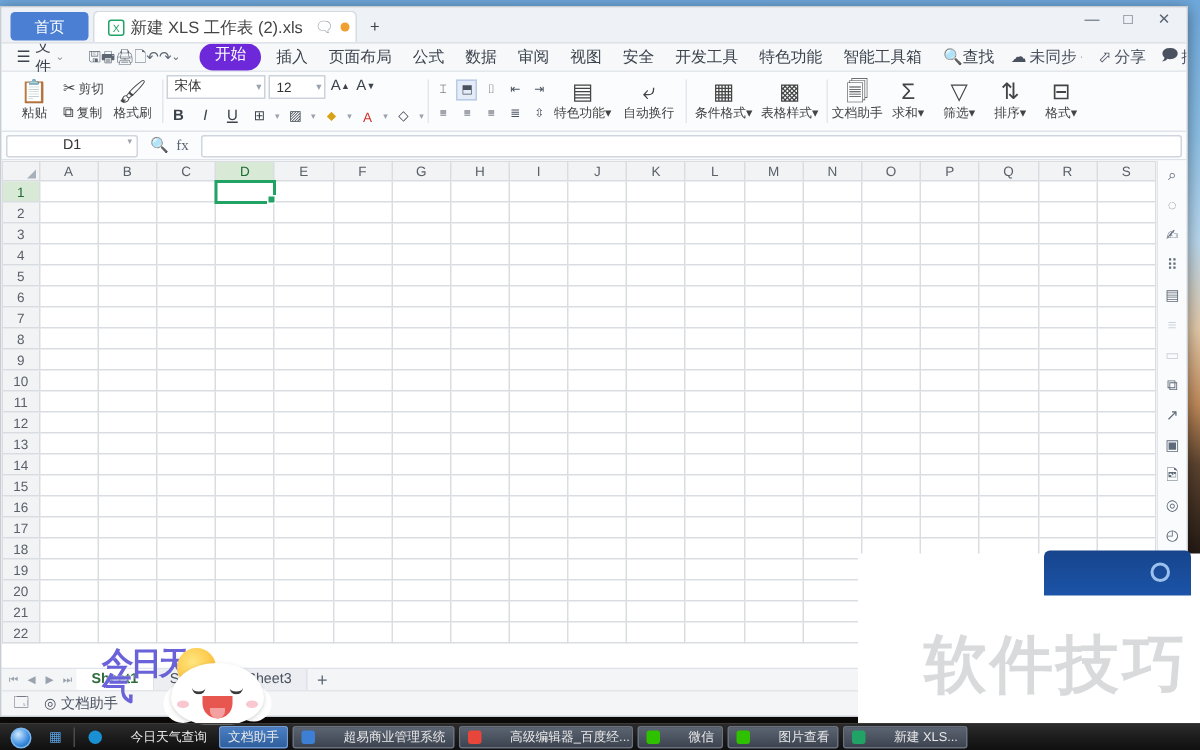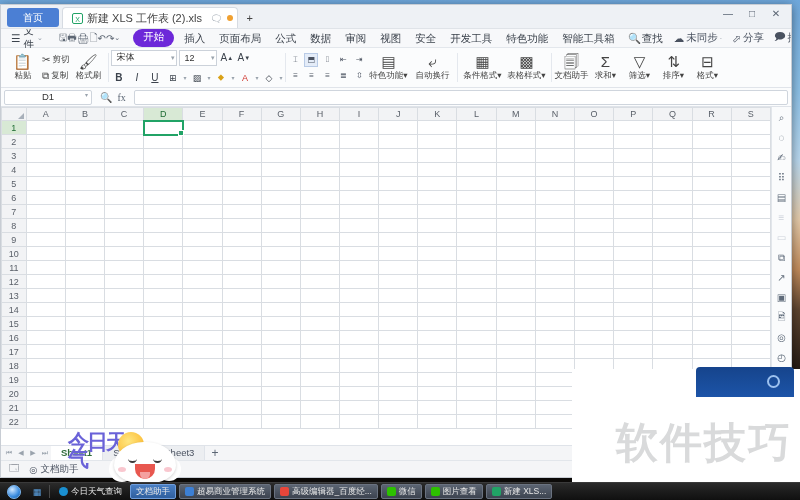--- a/index.html
+++ b/index.html
@@ -185,21 +185,21 @@
   
   #taskbar{ position:absolute; left:0; bottom:0; width:800px; height:18px; z-index:60;
      background:linear-gradient(180deg,#2b2b2b 0%,#1c1c1c 50%,#101010 100%);
      display:flex; align-items:center; gap:3px; padding-left:2px;
      border-top:1px solid #3a3a3a;}
   .tb-start{ width:24px;height:16px;display:flex;align-items:center;justify-content:center;}
   .tb-start .orb{ width:14px;height:14px;border-radius:50%;
      background:radial-gradient(circle at 35% 30%,#cfe7ff,#3b8de0 60%,#14528f);
      border:1px solid #7ab6f0;}
   .tb-qi{ width:16px;height:16px;display:flex;align-items:center;justify-content:center;font-size:9px;}
-  .tb-item{ height:15px; display:flex; align-items:center; gap:3px; padding:0 5px;
+  .tb-item{ height:15px; display:flex; align-items:center; gap:19px; padding:0 5px;
      font-size:8.5px; color:#e8e8e8; white-space:nowrap; border-radius:2px;
      background:linear-gradient(180deg,#5b6472,#3d4450); border:1px solid #6a7280; max-width:116px; overflow:hidden;}
   .tb-item.plain{ background:transparent; border:none; color:#e8e8e8;}
   .tb-item.search{ background:linear-gradient(180deg,#4a7fc4,#2f5f9e); border-color:#6f9ddb;}
   .tb-dot{ width:9px;height:9px;border-radius:2px; flex:none;}
   .tb-sep{ width:1px;height:13px;background:#4a4a4a; margin:0 1px;}
 </style>
 </head>
 <body>
 

